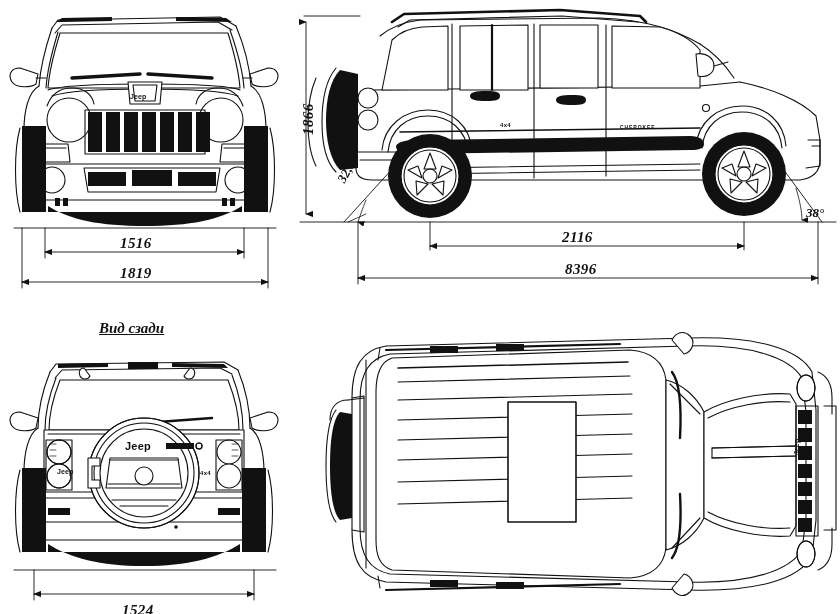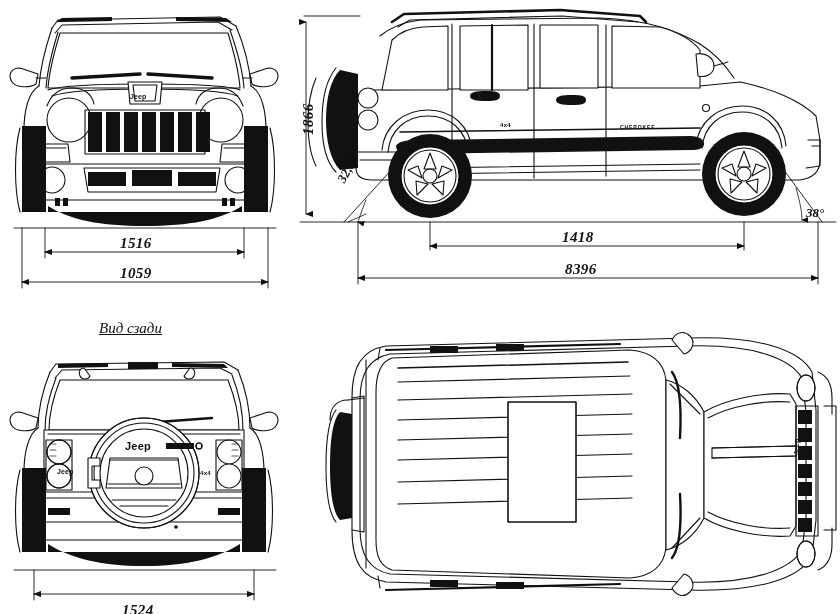--- a/index.html
+++ b/index.html
@@ -9,21 +9,21 @@
   svg.blueprint{position:absolute;left:0;top:0;width:840px;height:614px;display:block;}
 
   
   .dim{position:absolute;font-family:"Liberation Serif", serif;
        font-style:italic;font-weight:700;color:#111;white-space:nowrap;}
   .dim-h{font-size:15px;letter-spacing:.4px;font-style:italic;}
   .dim-v{font-size:15px;letter-spacing:.4px;transform-origin:left top;}
   .ang{position:absolute;font-family:"Liberation Serif", serif;
        font-style:italic;font-weight:700;font-size:13px;color:#111;white-space:nowrap;}
   .caption{position:absolute;font-family:"Liberation Serif", serif;
-           font-style:italic;font-weight:400;font-size:15px;
+           font-style:italic;font-weight:700;font-size:15px;
            text-decoration:underline;color:#111;white-space:nowrap;}
   .badge{position:absolute;font-family:"Liberation Sans", sans-serif;
          font-weight:700;color:#111;white-space:nowrap;}
   .badge-jeep{font-size:7px;letter-spacing:.1px;}
   .badge-jeep-lg{font-size:11px;letter-spacing:.2px;}
   .badge-4x4{font-size:6px;letter-spacing:.3px;}
   .badge-chk{font-size:5px;letter-spacing:.9px;}
   .badge-rot{transform-origin:left top;}
 </style>
 </head>
@@ -388,25 +388,25 @@
         <rect x="496" y="344" width="28" height="7" fill="#111" stroke="none"></rect>
         <rect x="430" y="580" width="28" height="7" fill="#111" stroke="none"></rect>
         <rect x="496" y="582" width="28" height="7" fill="#111" stroke="none"></rect>
       </g>
 
     </g>
   </svg>
 
   <div class="dim dim-h" style="left:120px;top:235px;">1516</div>
 
-  <div class="dim dim-h" style="left:120px;top:265px;">1059</div>
+  <div class="dim dim-h" style="left:120px;top:265px;">1819</div>
 
   <div class="dim dim-v" style="left:300px;top:135px;transform:rotate(-90deg);">1866</div>
 
-  <div class="dim dim-h" style="left:562px;top:229px;">1418</div>
+  <div class="dim dim-h" style="left:562px;top:229px;">2116</div>
 
   <div class="dim dim-h" style="left:565px;top:261px;">8396</div>
 
   <div class="dim dim-h" style="left:122px;top:577px;margin-top:25px;">1524</div>
 
   <div class="ang" style="left:334px;top:178px;transform:rotate(-62deg);transform-origin:left top;">32,3°</div>
 
   <div class="ang" style="left:783px;top:205px;margin-left:23px;">38°</div>
 
   <div class="caption" style="left:99px;top:320px;">Вид сзади</div>

